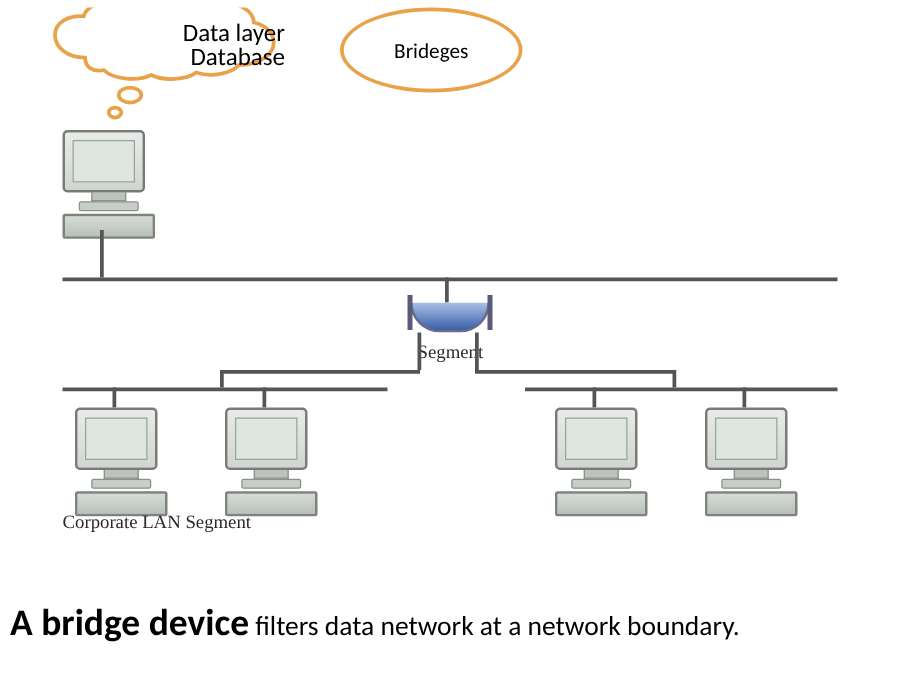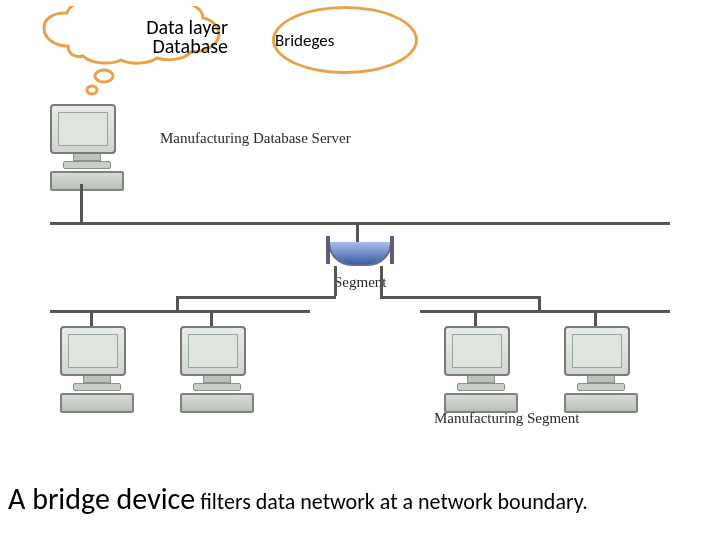--- a/index.html
+++ b/index.html
@@ -1,36 +1,36 @@
 <!DOCTYPE html>
 <html><head>
 <meta charset="utf-8">
 <style>
   html,body{margin:0;padding:0;width:720px;height:540px;background:#fff;font-family:Calibri,Arial,sans-serif;color:#000;position:relative;overflow:hidden}
   .callout-cloud{position:absolute;left:38px;top:6px;width:190px;height:70px}
   .callout-cloud svg{position:absolute;left:0;top:0}
   .callout-cloud .txt{position:absolute;left:0;top:12px;width:190px;text-align:right;font-size:20px;line-height:19px}
-  .oval{position:absolute;left:272px;top:6px;width:140px;height:62px;border:3px solid #e9a24a;border-radius:50%;display:flex;align-items:center;font-size:17px}
+  .oval{position:absolute;left:272px;top:6px;width:140px;height:62px;border:3px solid #e9a24a;border-radius:50%;display:flex;align-items:center;justify-content:center;font-size:17px}
   .diagram{position:absolute;left:20px;top:100px;width:680px;height:320px}
   .cpu{position:absolute}
   .cpu .mon{width:62px;height:46px;border:2px solid #7a7a7a;border-radius:4px;background:linear-gradient(#e8ece8,#cfd6cf);position:relative}
   .cpu .mon::after{content:"";position:absolute;left:6px;top:6px;right:6px;bottom:6px;border:1px solid #9aa39a;background:#dfe6df}
   .cpu .stand{width:26px;height:6px;background:#bcc2bc;margin:0 auto;border:1px solid #8a908a;border-top:none}
   .cpu .base{width:46px;height:6px;background:#c7cdc7;margin:0 auto;border:1px solid #8a908a;border-radius:2px}
   .cpu .box{width:70px;height:16px;background:linear-gradient(#d6dbd6,#b9c0b9);border:2px solid #7d837d;border-radius:2px;margin-top:2px}
   .horiz-line{position:absolute;height:3px;background:#555}
   .vert-line{position:absolute;width:3px;background:#555}
   .bridge-wrap{position:absolute}
   .bridge{width:60px;height:22px;border:2px solid #6a6a8a;border-top:none;border-radius:0 0 30px 30px;background:linear-gradient(#a9c0e8,#3a5fa8);position:relative}
   .bridge::before,.bridge::after{content:"";position:absolute;top:-6px;width:4px;height:28px;background:#5a5a7a}
   .bridge::before{left:-4px}
   .bridge::after{right:-4px}
   .lbl{position:absolute;font-family:Georgia,serif;font-size:15px;color:#2a2a2a}
   .caption{position:absolute;left:8px;top:480px;width:704px;font-size:22px}
-  .caption .bold{font-size:30px;font-weight:400}
+  .caption .bold{font-size:30px;font-weight:700}
 </style>
 </head>
 <body>
 
 <div class="callout-cloud">
   <svg width="200" height="92" viewBox="0 0 200 92">
     <path d="M30 40c-14 0-24-8-24-18s11-16 23-15c2-8 14-13 28-12 6-8 26-10 38-3 10-7 34-6 40 4 15-2 30 6 30 16 10 2 16 9 16 16 0 10-12 18-28 18-6 7-22 10-34 6-8 6-26 7-36 2-10 5-30 4-38-4-8 2-15-2-15-10z" fill="#fff" stroke="#e9a24a" stroke-width="3"></path>
     <ellipse cx="66" cy="70" rx="9" ry="6" fill="#fff" stroke="#e9a24a" stroke-width="3"></ellipse>
     <ellipse cx="54" cy="84" rx="5" ry="4" fill="#fff" stroke="#e9a24a" stroke-width="3"></ellipse>
   </svg>
@@ -45,21 +45,20 @@
 </div>
 
 <div class="diagram">
 
   <div class="cpu" style="left:30px;top:4px">
     <div class="mon"></div>
       <div class="stand"></div>
       <div class="base"></div>
       <div class="box"></div>
   </div>
-  <div class="lbl" style="left:140px;top:30px">Manufacturing Database Server</div>
 
   <div class="vert-line" style="left:60px;top:84px;height:38px"></div>
 
   <div class="horiz-line" style="left:30px;top:122px;width:620px"></div>
 
   <div class="vert-line" style="left:336px;top:122px;height:20px"></div>
 
   <div class="bridge-wrap" style="left:308px;top:142px">
     <div class="bridge"></div>
   </div>
@@ -99,18 +98,18 @@
       <div class="base"></div>
       <div class="box"></div>
   </div>
   <div class="cpu" style="left:544px;top:226px">
     <div class="mon"></div>
       <div class="stand"></div>
       <div class="base"></div>
       <div class="box"></div>
   </div>
 
-  <div class="lbl" style="left:414px;top:310px">Manufacturing Segment</div>
+  <div class="lbl" style="left:30px;top:310px">Corporate LAN Segment</div>
 </div>
 
 <div class="caption">
   <span class="bold">A bridge device</span><span> filters data network at a network boundary.</span>
 </div>
 
 </body></html>

